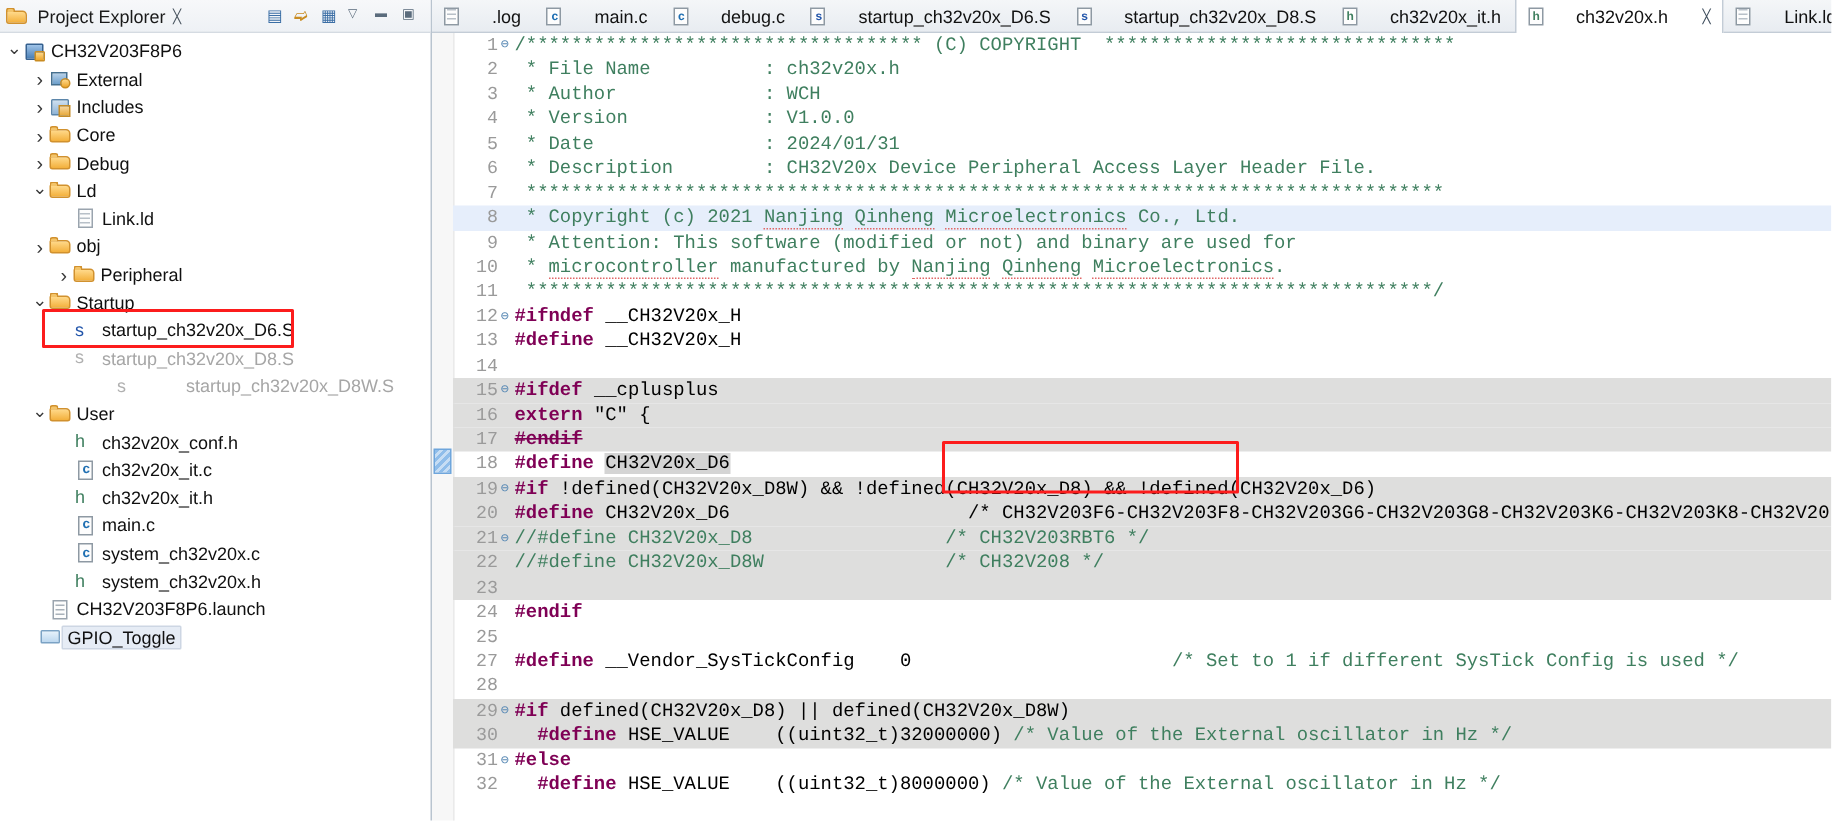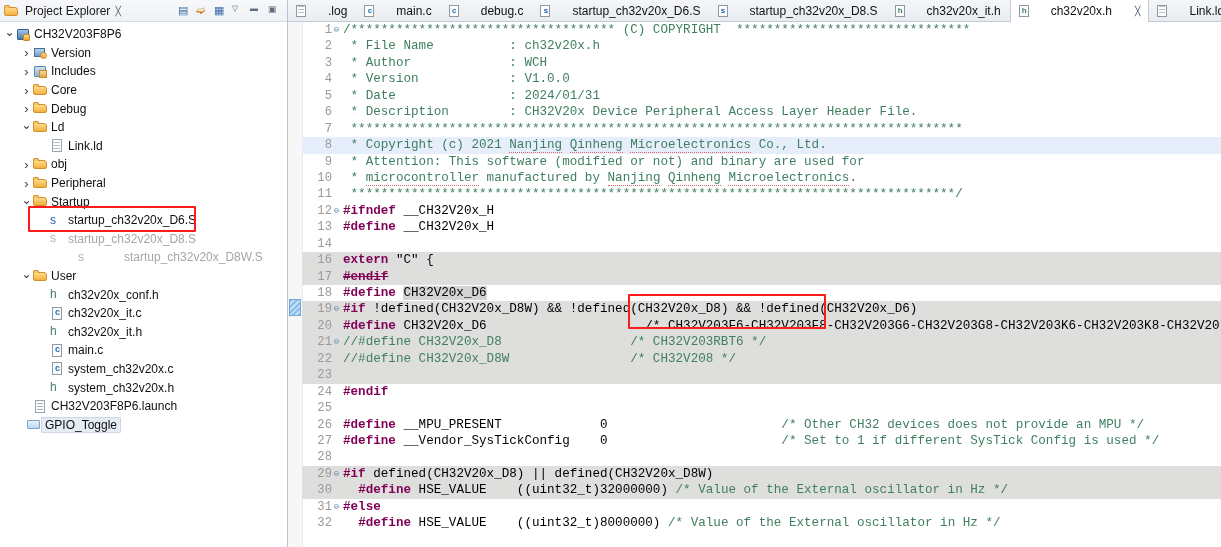--- a/index.html
+++ b/index.html
@@ -203,21 +203,21 @@
             <span class="arrow open"></span>
           </span>
           <span class="ic proj"></span>
           <span class="txt">CH32V203F8P6</span>
         </div>
         <div class="row" style="padding-left: 20px;">
           <span class="tw">
             <span class="arrow closed"></span>
           </span>
           <span class="ic bin"></span>
-          <span class="txt">Version</span>
+          <span class="txt">External</span>
         </div>
         <div class="row" style="padding-left: 20px;">
           <span class="tw">
             <span class="arrow closed"></span>
           </span>
           <span class="ic inc"></span>
           <span class="txt">Includes</span>
         </div>
         <div class="row" style="padding-left: 20px;">
           <span class="tw">
@@ -245,21 +245,21 @@
           <span class="ic file"></span>
           <span class="txt">Link.ld</span>
         </div>
         <div class="row" style="padding-left: 20px;">
           <span class="tw">
             <span class="arrow closed"></span>
           </span>
           <span class="ic folder"></span>
           <span class="txt">obj</span>
         </div>
-        <div class="row" style="padding-left: 20px;">
+        <div class="row" style="padding-left: 36px;">
           <span class="tw">
             <span class="arrow closed"></span>
           </span>
           <span class="ic folder"></span>
           <span class="txt">Peripheral</span>
         </div>
         <div class="row" style="padding-left: 20px;">
           <span class="tw">
             <span class="arrow open"></span>
           </span>
@@ -381,31 +381,31 @@
           <div class="cl"><span class="gut">5</span><span class="fold"></span><span class="src"><span class="cm"> * Date               : 2024/01/31</span></span></div>
           <div class="cl"><span class="gut">6</span><span class="fold"></span><span class="src"><span class="cm"> * Description        : CH32V20x Device Peripheral Access Layer Header File.</span></span></div>
           <div class="cl"><span class="gut">7</span><span class="fold"></span><span class="src"><span class="cm"> *********************************************************************************</span></span></div>
           <div class="cl hl-blue"><span class="gut">8</span><span class="fold"></span><span class="src"><span class="cm"> * Copyright (c) 2021 <span class="spellr">Nanjing</span> <span class="spellr">Qinheng</span> <span class="spellr">Microelectronics</span> Co., Ltd.</span></span></div>
           <div class="cl"><span class="gut">9</span><span class="fold"></span><span class="src"><span class="cm"> * Attention: This software (modified or not) and binary are used for</span></span></div>
           <div class="cl"><span class="gut">10</span><span class="fold"></span><span class="src"><span class="cm"> * <span class="spellr">microcontroller</span> manufactured by <span class="spellr">Nanjing</span> <span class="spellr">Qinheng</span> <span class="spellr">Microelectronics</span>.</span></span></div>
           <div class="cl"><span class="gut">11</span><span class="fold"></span><span class="src"><span class="cm"> ********************************************************************************/</span></span></div>
           <div class="cl"><span class="gut">12</span><span class="fold">⊖</span><span class="src"><span class="pp">#ifndef</span> __CH32V20x_H</span></div>
           <div class="cl"><span class="gut">13</span><span class="fold"></span><span class="src"><span class="pp">#define</span> __CH32V20x_H</span></div>
           <div class="cl"><span class="gut">14</span><span class="fold"></span><span class="src"></span></div>
+          <div class="cl hl-gray"><span class="gut">15</span><span class="fold">⊖</span><span class="src"><span class="pp">#ifdef</span> __cplusplus</span></div>
           <div class="cl hl-gray"><span class="gut">16</span><span class="fold"></span><span class="src"><span class="kw">extern</span> "C" {</span></div>
           <div class="cl hl-gray"><span class="gut">17</span><span class="fold"></span><span class="src strike"><span class="pp">#endif</span></span></div>
           <div class="cl"><span class="gut">18</span><span class="fold"></span><span class="src"><span class="pp">#define</span> <span class="occ">CH32V20x_D6</span></span></div>
           <div class="cl hl-gray"><span class="gut">19</span><span class="fold">⊖</span><span class="src"><span class="pp">#if</span> !defined(CH32V20x_D8W) &amp;&amp; !defined(CH32V20x_D8) &amp;&amp; !defined(CH32V20x_D6)</span></div>
           <div class="cl hl-gray"><span class="gut">20</span><span class="fold"></span><span class="src"><span class="pp">#define</span> CH32V20x_D6                     /* CH32V203F6-CH32V203F8-CH32V203G6-CH32V203G8-CH32V203K6-CH32V203K8-CH32V20</span></div>
           <div class="cl hl-gray"><span class="gut">21</span><span class="fold">⊖</span><span class="src"><span class="cm">//#define CH32V20x_D8                 /* CH32V203RBT6 */</span></span></div>
           <div class="cl hl-gray"><span class="gut">22</span><span class="fold"></span><span class="src"><span class="cm">//#define CH32V20x_D8W                /* CH32V208 */</span></span></div>
           <div class="cl hl-gray"><span class="gut">23</span><span class="fold"></span><span class="src"></span></div>
           <div class="cl"><span class="gut">24</span><span class="fold"></span><span class="src"><span class="pp">#endif</span></span></div>
           <div class="cl"><span class="gut">25</span><span class="fold"></span><span class="src"></span></div>
-          <div class="cl"><span class="gut">26</span><span class="fold"></span><span class="src"><span class="pp">#define</span> __MPU_PRESENT             0                       <span class="cm">/* Other CH32 devices does not provide an MPU */</span></span></div>
           <div class="cl"><span class="gut">27</span><span class="fold"></span><span class="src"><span class="pp">#define</span> __Vendor_SysTickConfig    0                       <span class="cm">/* Set to 1 if different SysTick Config is used */</span></span></div>
           <div class="cl"><span class="gut">28</span><span class="fold"></span><span class="src"></span></div>
           <div class="cl hl-gray"><span class="gut">29</span><span class="fold">⊖</span><span class="src"><span class="pp">#if</span> defined(CH32V20x_D8) || defined(CH32V20x_D8W)</span></div>
           <div class="cl hl-gray"><span class="gut">30</span><span class="fold"></span><span class="src">  <span class="pp">#define</span> HSE_VALUE    ((uint32_t)32000000) <span class="cm">/* Value of the External oscillator in Hz */</span></span></div>
           <div class="cl"><span class="gut">31</span><span class="fold">⊖</span><span class="src"><span class="pp">#else</span></span></div>
           <div class="cl"><span class="gut">32</span><span class="fold"></span><span class="src">  <span class="pp">#define</span> HSE_VALUE    ((uint32_t)8000000) <span class="cm">/* Value of the External oscillator in Hz */</span></span></div>
         </div>
       <div class="redbox" style="left:340px;top:272px;width:194px;height:31px;"></div>
     </div>
   </div>

